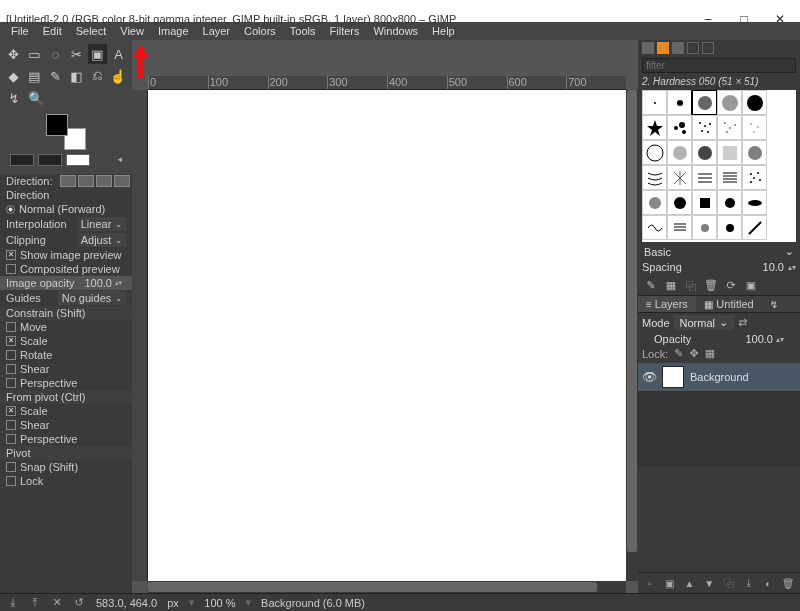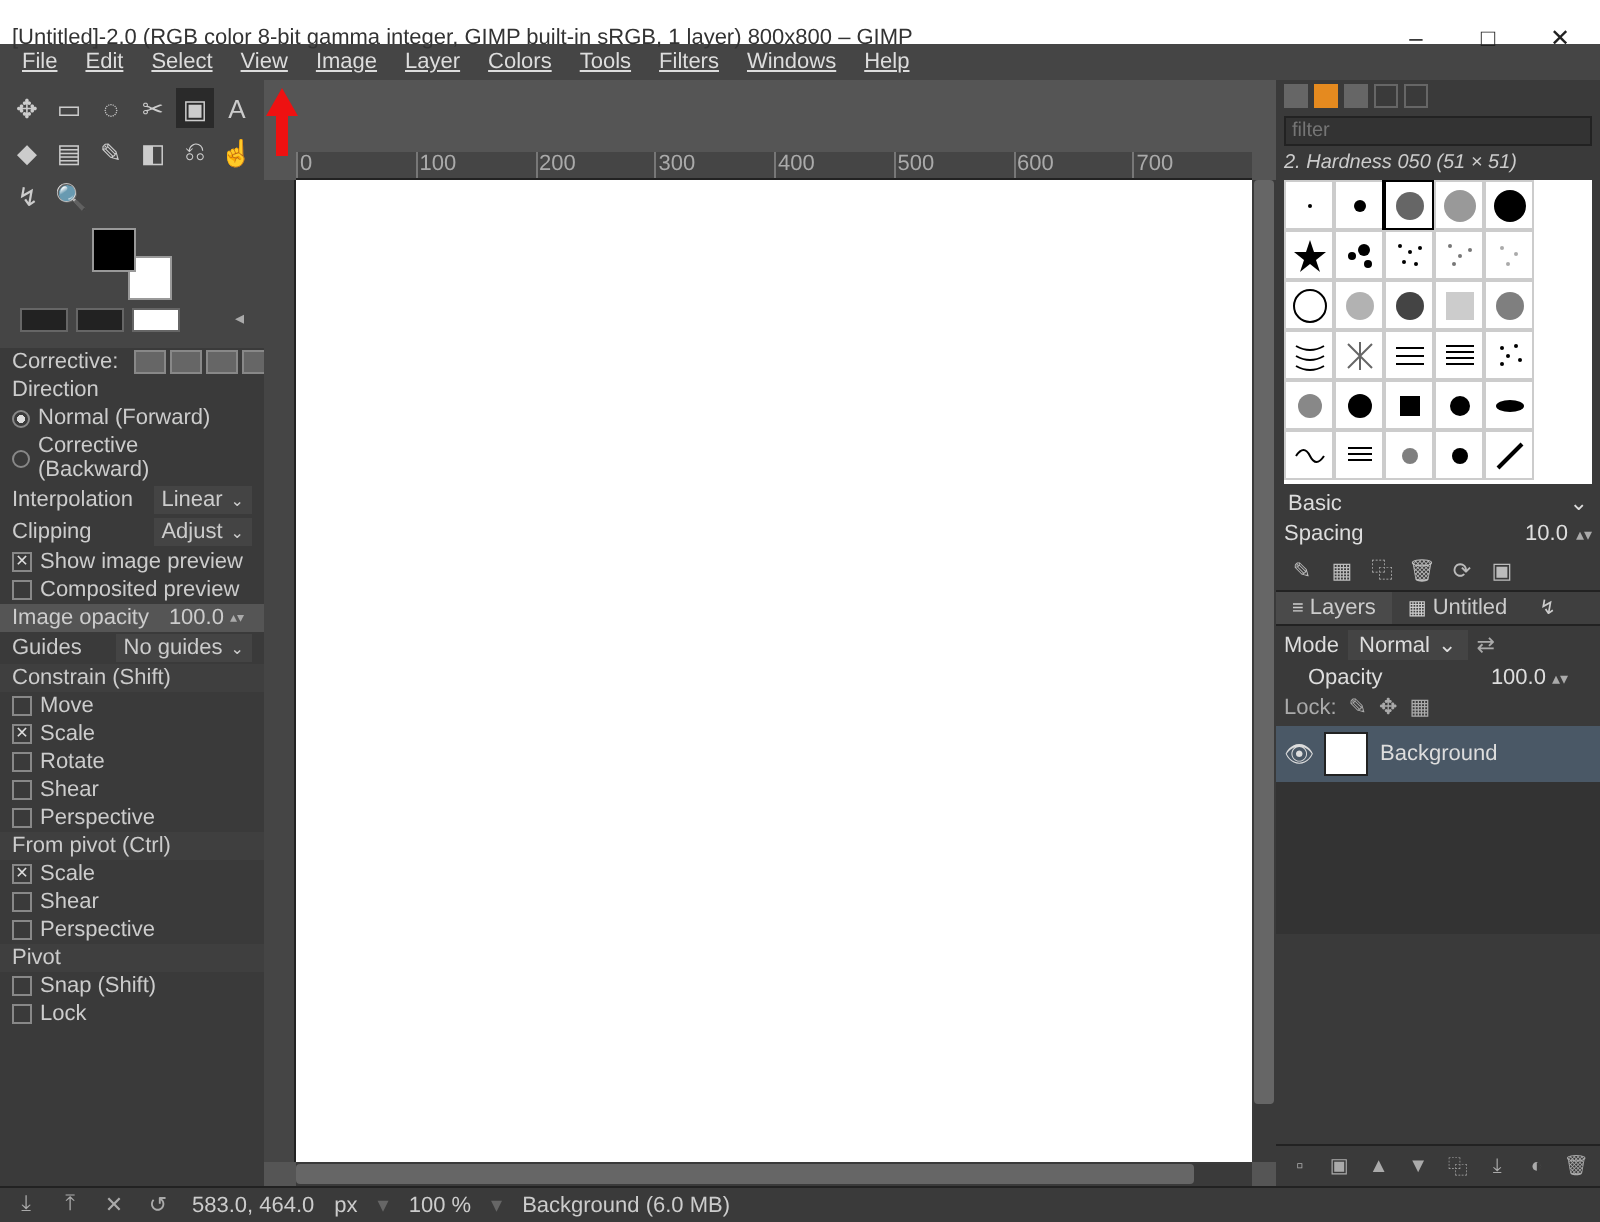--- a/index.html
+++ b/index.html
@@ -6,21 +6,21 @@
 body { width: 800px; height: 611px; background: #454545; color: #ddd; overflow: hidden; position: relative; }
 
 
 .titlebar { height: 22px; background: #fff; color: #222; display: flex; align-items: center; justify-content: space-between; padding: 16px 2px 0 6px; }
 .titlebar .title { font-size: 11px; color: #333; }
 .winbtns { display: flex; }
 .winbtns span { width: 36px; height: 22px; display: flex; align-items: center; justify-content: center; font-size: 12px; color: #222; cursor: pointer; }
 
 
 .menubar { height: 18px; background: #454545; display: flex; align-items: center; padding-left: 4px; gap: 0; }
-.menubar span { padding: 2px 7px; cursor: pointer; color: #ddd; text-decoration: underline; }
+.menubar span { padding: 2px 7px; cursor: pointer; color: #ddd; }
 
 
 .main { display: flex; height: calc(611px - 22px - 18px - 18px); }
 .left { width: 132px; background: #3a3a3a; display: flex; flex-direction: column; }
 .center { flex: 1; background: #555; position: relative; display: flex; flex-direction: column; }
 .right { width: 162px; background: #3a3a3a; display: flex; flex-direction: column; }
 
 
 .toolbox { background: #454545; padding: 4px; }
 .toolrow { display: flex; gap: 2px; margin-bottom: 2px; }
@@ -189,38 +189,34 @@
       <div class="miniswrow">
         <div class="minisw"></div>
         <div class="minisw"></div>
         <div class="minisw white"></div>
         <span class="miniarrow">◂</span>
       </div>
     </div>
 
     <div class="optlist">
       <div class="optrow">
-        <span>Corrective:</span>
+        <span>Direction:</span>
         <div class="optswatchrow">
           <div class="optswatch"></div>
           <div class="optswatch"></div>
           <div class="optswatch"></div>
           <div class="optswatch"></div>
         </div>
       </div>
       <div class="optrow">
           <span>Direction</span>
         </div>
       <div class="optrow">
           <span class="radio on"></span>
           <span>Normal (Forward)</span>
-        </div>
-      <div class="optrow">
-          <span class="radio"></span>
-          <span>Corrective (Backward)</span>
         </div>
       <div class="optrow">
           <span>Interpolation</span>
         <div class="select" style="margin-left:auto">
             <span>Linear</span>
             <span class="chev">⌄</span>
           </div>
       </div>
       <div class="optrow">
           <span>Clipping</span>

